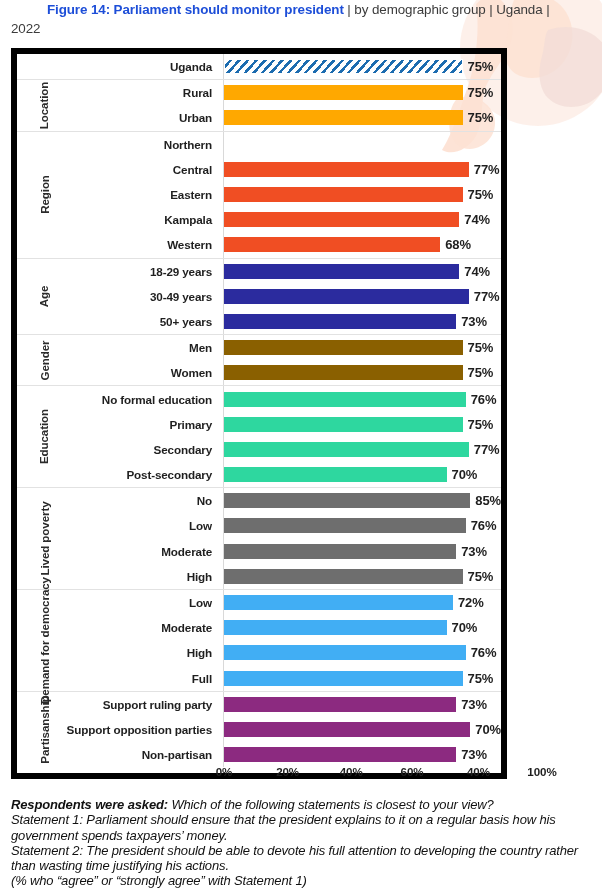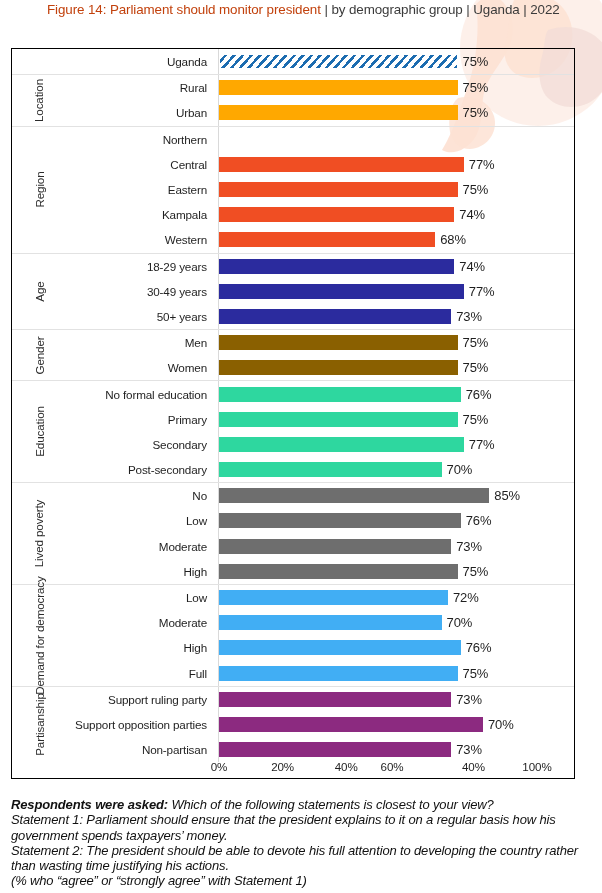--- a/index.html
+++ b/index.html
@@ -29,31 +29,32 @@
   
   .title-block {
     position: absolute;
     left: 11px; top: 1px;
     width: 570px;
     font-size: 13.4px;
     line-height: 18.5px;
     letter-spacing: -0.1px;
     z-index: 2;
   }
-  .title-strong { font-weight: normal; color: #c2410c; padding-left: 36px; }
+  .title-strong { font-weight: bold; color: #1d4ed8; padding-left: 36px; }
   .title-rest { font-weight: normal; color: #3b3b3b; }
 
   
   .chart-frame {
     position: absolute;
     left: 11px; top: 48px;
-    width: 564px; height: 731px;
-    border: 1px solid #000000;
+    width: 496px; height: 731px;
+    border: 6px solid #000000;
     background: transparent;
     z-index: 1;
+    font-weight: bold;
   }
 
   
   .groups { position: absolute; left: 0; top: 0; width: 100%; }
 
   .group {
     position: relative;
     border-bottom: 1px solid #e2e2e2;
   }
   .group:last-child { border-bottom: none; }
@@ -423,21 +424,21 @@
               <div class="bar" style="width: 232.14px; background: rgb(140, 42, 128);"></div>
               <div class="bar-value">73%</div>
             </div>
           </div>
         </div>
       </div>
     <div class="xaxis" id="xaxis">
         <div class="tick" style="left: 0px;">0%</div>
         <div class="tick" style="left: 63.6px;">20%</div>
         <div class="tick" style="left: 127.2px;">40%</div>
-        <div class="tick" style="left: 173px;">60%</div>
+        <div class="tick" style="left: 188px;">60%</div>
         <div class="tick" style="left: 254.4px;">40%</div>
         <div class="tick" style="left: 318px;">100%</div>
       </div>
   </div>
 
   <div class="footer">
     <div>
       <b>Respondents were asked:</b><span> Which of the following statements is closest to your view?</span>
     </div>
     <div>Statement 1: Parliament should ensure that the president explains to it on a regular basis how his government spends taxpayers’ money.</div>

